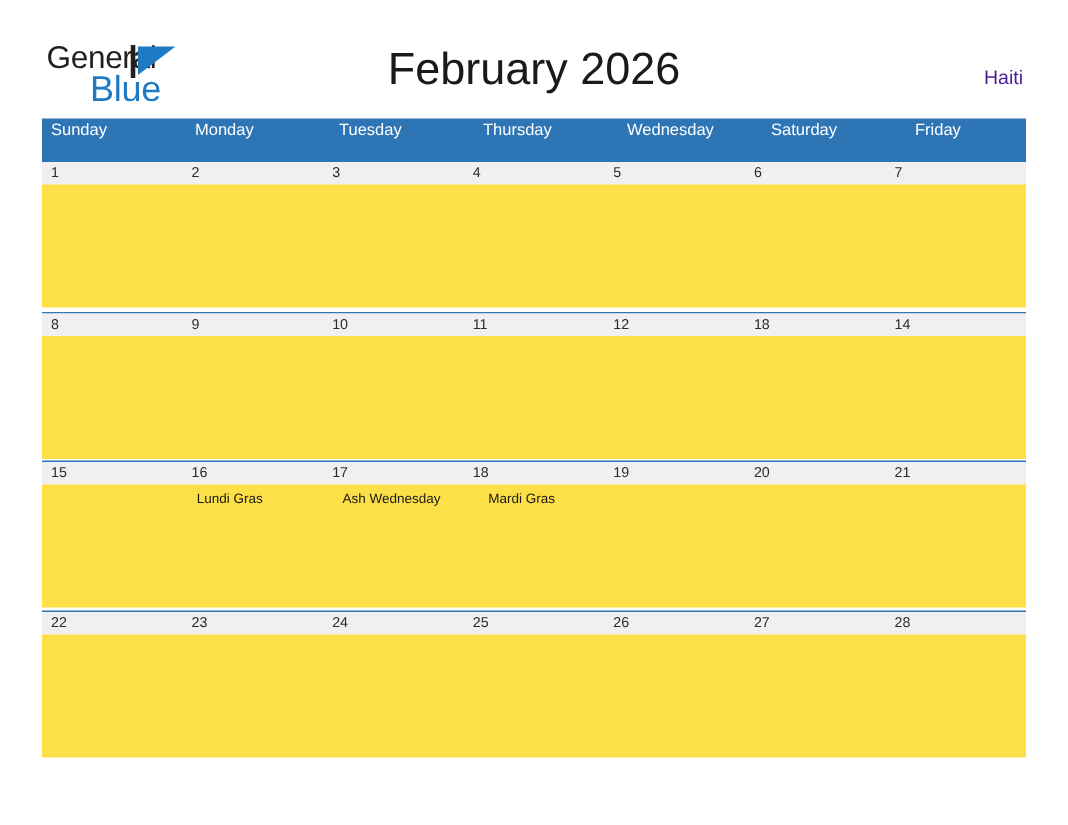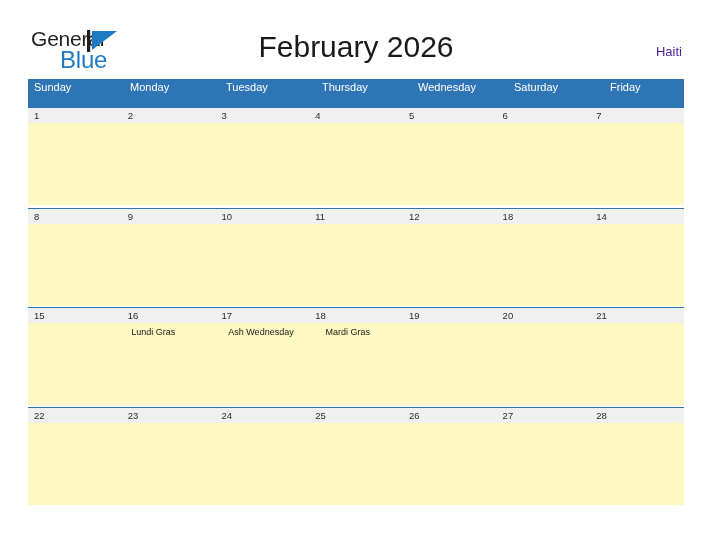--- a/index.html
+++ b/index.html
@@ -139,21 +139,21 @@
     font-size: 9.5px;
     line-height: 15px;
     color: #2b2b2b;
     font-family: "Liberation Sans", sans-serif;
   }
 
   .event-strip {
     display: flex;
     width: 656px;
     height: 82px;
-    background: #fef9c3;
+    background: #fde047;
     gap: 24px;
   }
   .event-cell {
     flex: 1 1 0;
     box-sizing: border-box;
     padding: 3px 4px 0 6px;
     font-size: 9px;
     line-height: 12px;
     color: #1a1a1a;
     font-family: "Liberation Sans", sans-serif;

